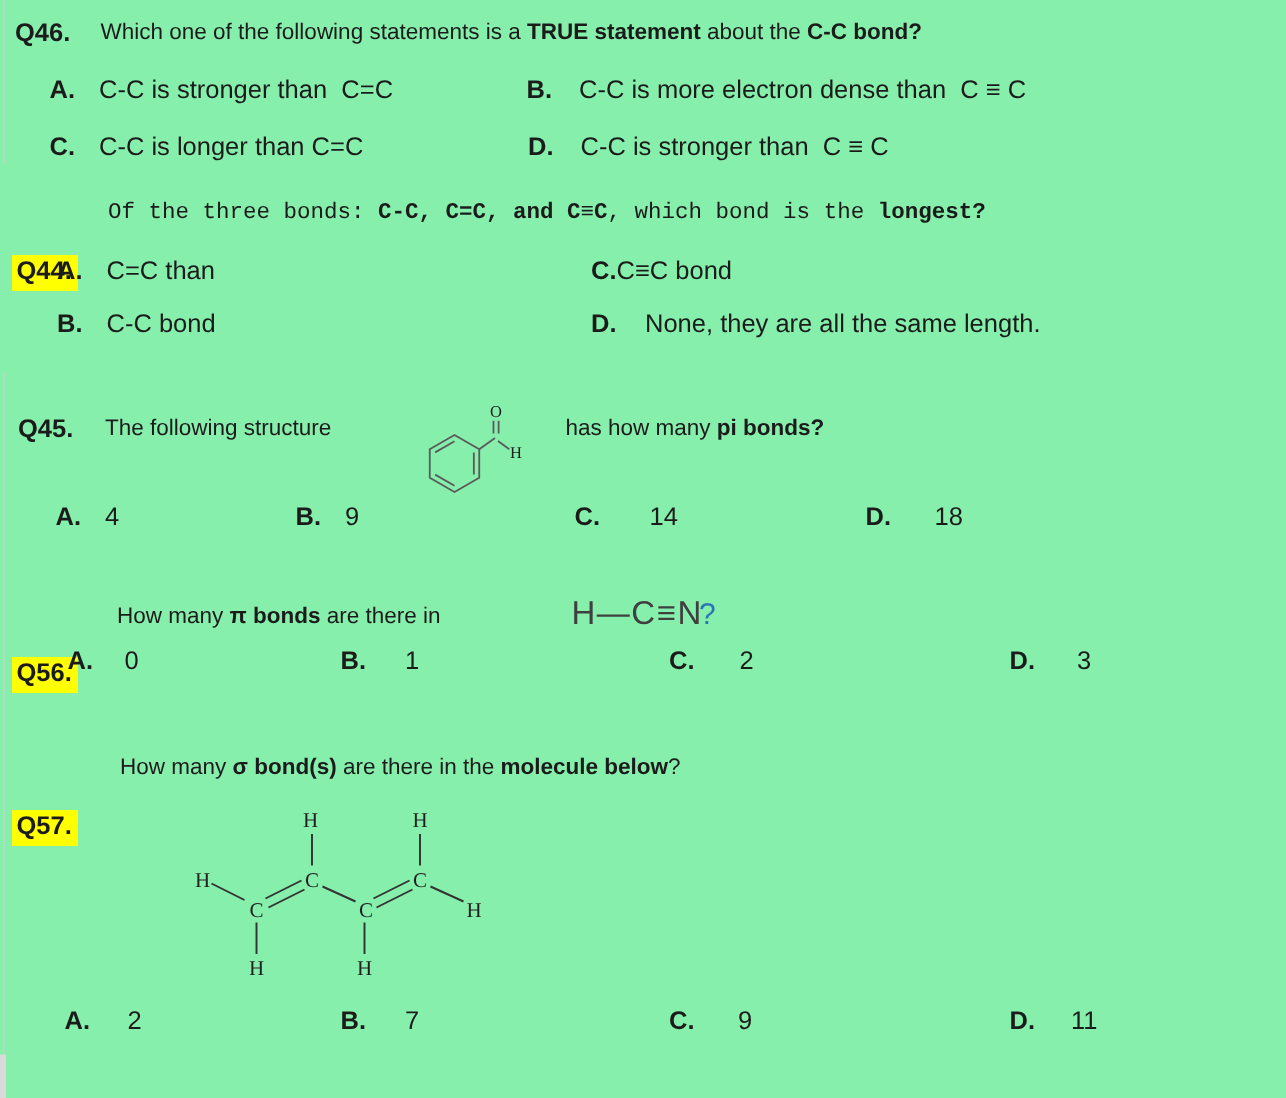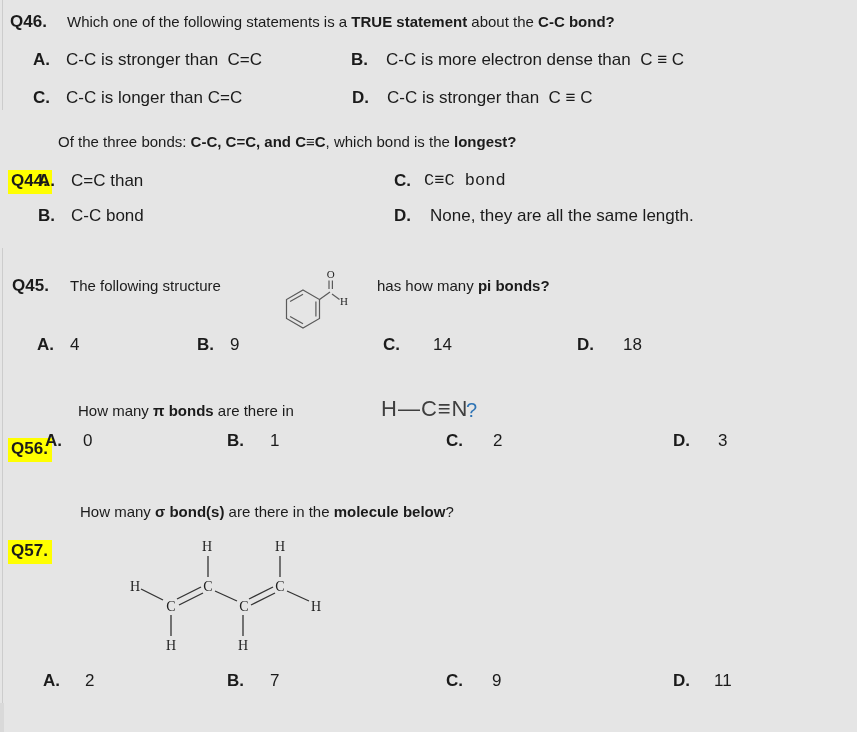--- a/index.html
+++ b/index.html
@@ -1,17 +1,17 @@
 <!DOCTYPE html>
 <html><head>
 <meta charset="utf-8">
 <style>
   html,body { margin:0; padding:0; background:#ffffff; }
   #page {
-    position:relative; width:857px; height:732px; background:#e5e5e5;
+    position:relative; width:857px; height:732px; background:#86efac;
     font-family:"Liberation Sans", sans-serif; color:#1b1b1b; overflow:hidden;
   }
   .abs { position:absolute; white-space:pre; }
   .t   { font-size:15px; line-height:20px; }
   .b   { font-weight:700; }
   .qnum { font-weight:700; font-size:17px; }
   .hl  { background:#ffff00; padding:1px 4px 3px 3px;margin-top:40px; }
   .formula { font-size:22px; color:#3f3f3f; letter-spacing:1px; font-weight:400; }
   .qmark-blue { font-size:20px; color:#2e74b5; }
   .optlabel { font-weight:700; font-size:17px; }
@@ -37,26 +37,26 @@
     <span class="abs optlabel" style="left:351px; top:50px;">B.</span>
     <span class="abs opttext" style="left:386px; top:50px;">C-C is more electron dense than  C ≡ C</span>
     <span class="abs optlabel" style="left:33px; top:88px;">C.</span>
     <span class="abs opttext" style="left:66px; top:88px;">C-C is longer than C=C</span>
     <span class="abs optlabel" style="left:352px; top:88px;">D.</span>
     <span class="abs opttext" style="left:387px; top:88px;">C-C is stronger than  C ≡ C</span>
   </div>
 
   <div>
     <span class="abs qnum hl" style="left:8px; top:130px;">Q44.</span>
-    <div class="abs t" style="left:58px; top:132px;"><span>Of the three bonds: </span><span class="b">C-C, C=C, and C≡C</span><span>, which bond is the </span><span class="b">longest?</span></div>
+    <div class="abs t" style="left:72px; top:132px;font-family:Liberation Mono, monospace;"><span>Of the three bonds: </span><span class="b">C-C, C=C, and C≡C</span><span>, which bond is the </span><span class="b">longest?</span></div>
 
     <span class="abs optlabel" style="left:38px; top:171px;">A.</span>
     <span class="abs opttext" style="left:71px; top:171px;">C=C than</span>
     <span class="abs optlabel" style="left:394px; top:171px;">C.</span>
-    <span class="abs opttext" style="left:424px; top:171px;font-family:Liberation Mono, monospace;">C≡C bond</span>
+    <span class="abs opttext" style="left:411px; top:171px;">C≡C bond</span>
     <span class="abs optlabel" style="left:38px; top:206px;">B.</span>
     <span class="abs opttext" style="left:71px; top:206px;">C-C bond</span>
     <span class="abs optlabel" style="left:394px; top:206px;">D.</span>
     <span class="abs opttext" style="left:430px; top:206px;">None, they are all the same length.</span>
   </div>
 
   <div>
     <span class="abs qnum" style="left:12px; top:276px;">Q45.</span>
     <div class="abs t" style="left:70px; top:276px;"><span>The following structure</span></div>
 

